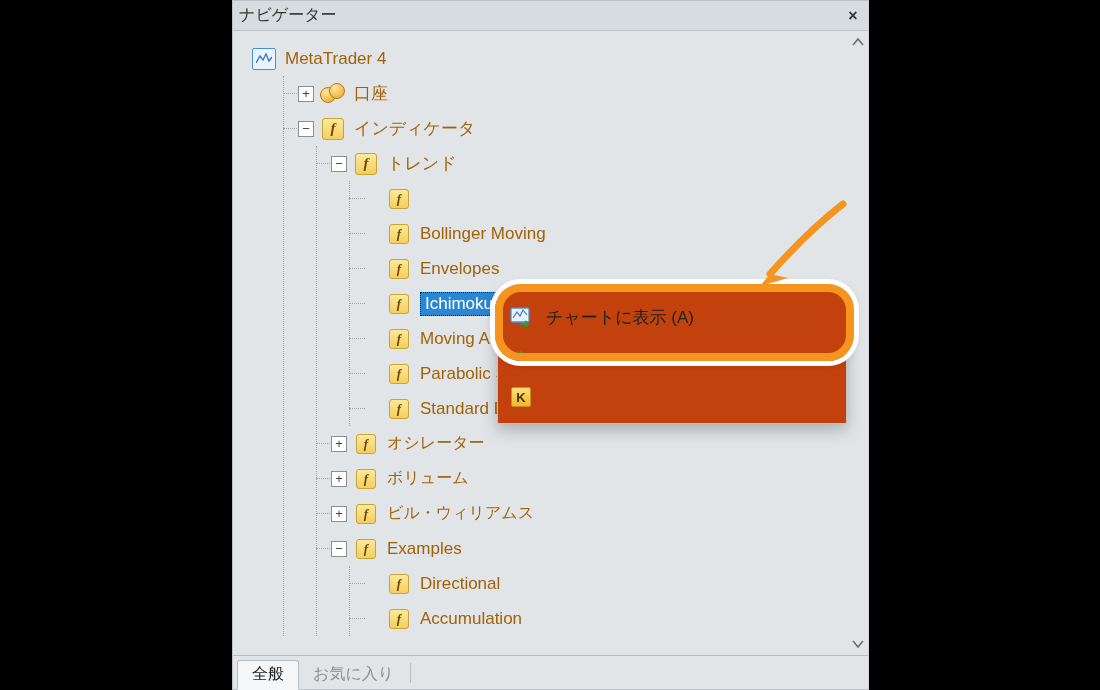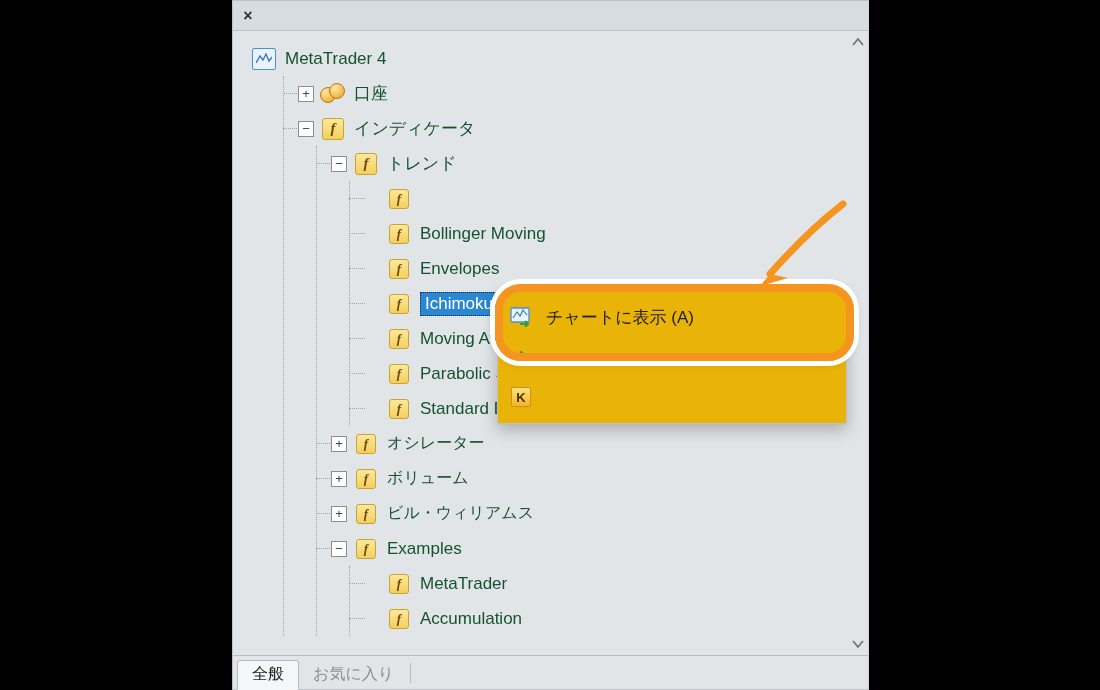--- a/index.html
+++ b/index.html
@@ -104,21 +104,21 @@
       width: 16px;
       margin-left: 14px;
       margin-right: 6px;
     }
     .icon-slot {
       width: 26px; height: 26px;
       display: flex; align-items: center; justify-content: center;
       margin-right: 8px;
     }
     .label {
-      color: #14532d;
+      color: #a16207;
       white-space: nowrap;
     }
     .label.subcat { font-size: 16px; font-family: Liberation Mono, monospace; }
     .selected .label {
       background: #2b87d1;
       color: #fff;
       padding: 1px 4px;
       border: 1px dotted #0a2d4e;
     }
     
@@ -188,21 +188,21 @@
       background: #b7bcc1;
       margin: 0 2px;
     }
 
     
     .context-menu {
       position: absolute;
       left: 497px;
       top: 290px;
       width: 350px;
-      background: #eab308;
+      background: #c2410c;
       border: 1px solid #bfc3c7;
       box-shadow: 0 6px 16px rgba(0,0,0,0.25);
       border-radius: 2px;
       padding: 6px 0;
       z-index: 5;
     }
     .menu-item {
       height: 40px;
       display: flex;
       align-items: center;
@@ -244,20 +244,21 @@
       height: 100px;
       z-index: 7;
       pointer-events: none;
     }
   </style>
 </head>
 <body>
 
 <div class="panel">
   <div class="titlebar">
+    <span class="title-text">ナビゲーター</span>
     <span class="title-close">×</span>
   </div>
 
   <div class="tree-area">
     <div class="scrollbar">
       <div class="scroll-arrow">
         <svg width="12" height="10" viewBox="0 0 12 10">
             <path d="M1 8 L6 2 L11 8" fill="none" stroke="#6a6e73" stroke-width="1.6"></path>
           </svg>
       </div>
@@ -387,21 +388,21 @@
                 <span class="f-icon small">f</span>
               </span>
             <span class="label">Examples</span>
           </div>
           <div class="children">
             <div class="node">
               <span class="no-expando"></span>
               <span class="icon-slot">
                   <span class="f-icon small">f</span>
                 </span>
-              <span class="label">MetaTrader</span>
+              <span class="label">Directional</span>
             </div>
             <div class="node">
               <span class="no-expando"></span>
               <span class="icon-slot">
                   <span class="f-icon small">f</span>
                 </span>
               <span class="label">Accumulation</span>
             </div>
           </div>
         </div>

